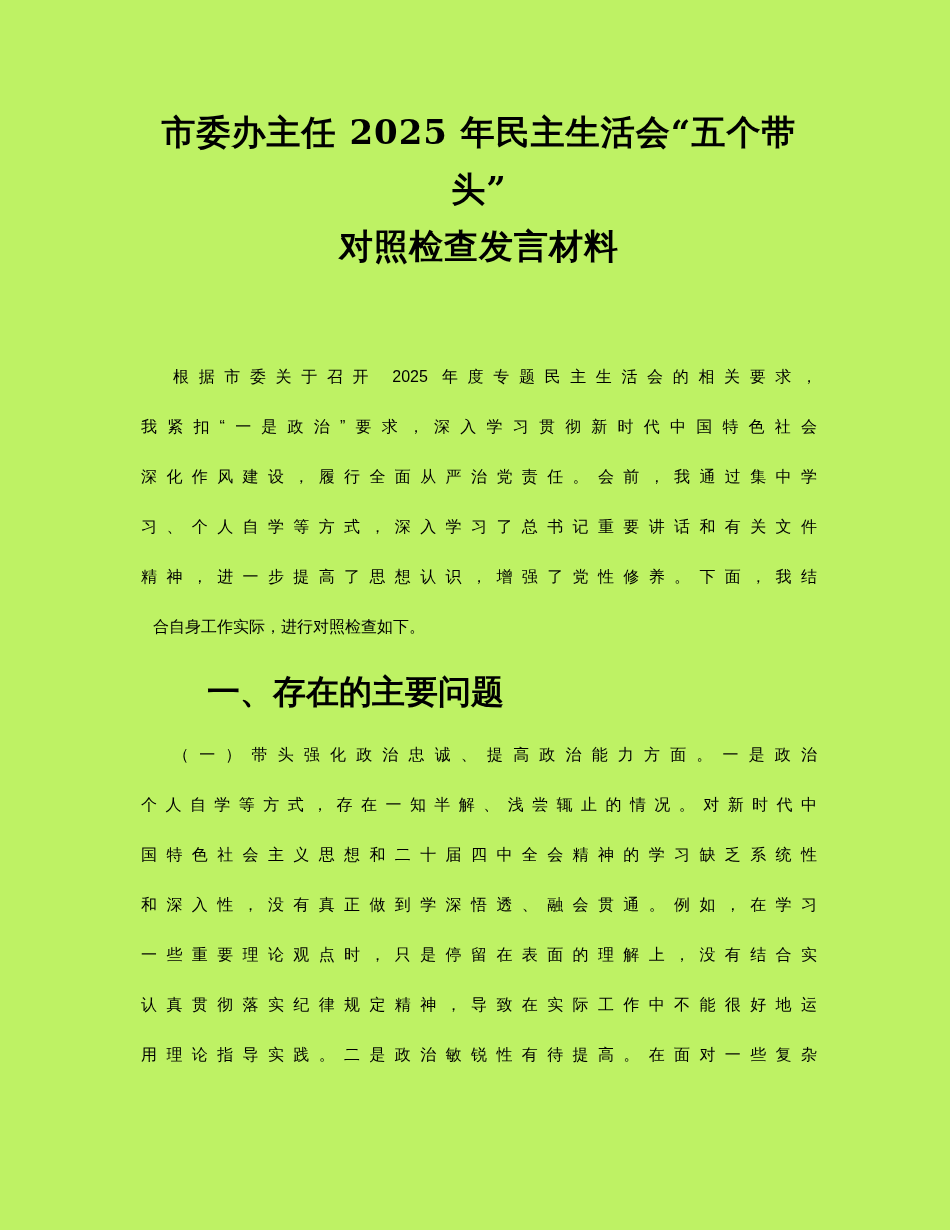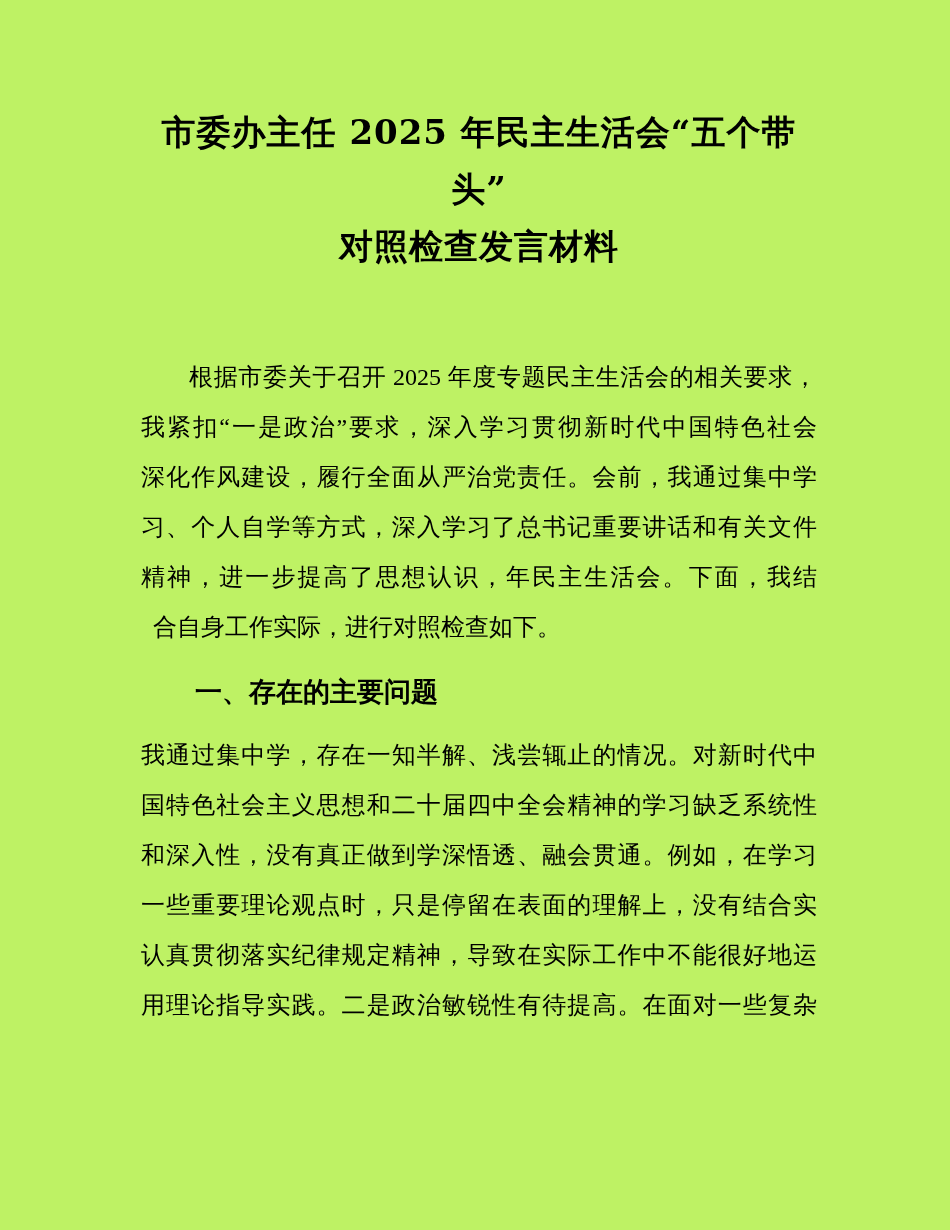--- a/index.html
+++ b/index.html
@@ -24,22 +24,22 @@
   .doc-title {
     margin-top: 104px;
     font-family: "DejaVu Serif", "Liberation Serif", serif;
     font-weight: bold;
     font-size: 34px;
     line-height: 57px;
     text-align: center;
     letter-spacing: 1px;
   }
   .para {
-    font-family: Liberation Serif, serif;
-    font-size: 24px;
+    font-family: Liberation Sans, sans-serif;
+    font-size: 16px;
     line-height: 50px;
     color: #000000;
   }
   .p1 { margin-top: 77px; }
   .p2 { margin-top: 13px; }
   .jline {
     text-align: justify;
     text-align-last: justify;
     text-justify: inter-character;
   }
@@ -47,21 +47,21 @@
     text-align-last: left;
     margin-left: 12px;
   }
   .fl {
     text-indent: 2em;
   }
   .section-heading {
     margin-top: 15px;
     font-family: "DejaVu Sans", "Liberation Sans", sans-serif;
     font-weight: bold;
-    font-size: 27px;
+    font-size: 33px;
     line-height: 50px;
     text-indent: 2em;
     color: #000000;
   }
 </style>
 </head>
 <body>
 
 <div class="page">
   <div class="content">
@@ -69,28 +69,29 @@
     <div class="doc-title">
       <div>市委办主任 2025 年民主生活会“五个带头”</div>
       <div>对照检查发言材料</div>
     </div>
 
     <div class="para p1">
       <div class="jline fl">根据市委关于召开 2025 年度专题民主生活会的相关要求，</div>
       <div class="jline">我紧扣“一是政治”要求，深入学习贯彻新时代中国特色社会</div>
       <div class="jline">深化作风建设，履行全面从严治党责任。会前，我通过集中学</div>
       <div class="jline">习、个人自学等方式，深入学习了总书记重要讲话和有关文件</div>
-      <div class="jline">精神，进一步提高了思想认识，年民主生活会。下面，我结</div>
+      <div class="jline">精神，进一步提高了思想认识，增强了党性修养。下面，我结</div>
       <div class="jline short">合自身工作实际，进行对照检查如下。</div>
     </div>
 
     <div class="section-heading">一、存在的主要问题</div>
 
     <div class="para p2">
-      <div class="jline">我通过集中学，存在一知半解、浅尝辄止的情况。对新时代中</div>
+      <div class="jline fl">（一）带头强化政治忠诚、提高政治能力方面。一是政治</div>
+      <div class="jline">个人自学等方式，存在一知半解、浅尝辄止的情况。对新时代中</div>
       <div class="jline">国特色社会主义思想和二十届四中全会精神的学习缺乏系统性</div>
       <div class="jline">和深入性，没有真正做到学深悟透、融会贯通。例如，在学习</div>
       <div class="jline">一些重要理论观点时，只是停留在表面的理解上，没有结合实</div>
       <div class="jline">认真贯彻落实纪律规定精神，导致在实际工作中不能很好地运</div>
       <div class="jline">用理论指导实践。二是政治敏锐性有待提高。在面对一些复杂</div>
     </div>
 
   </div>
 </div>
 

